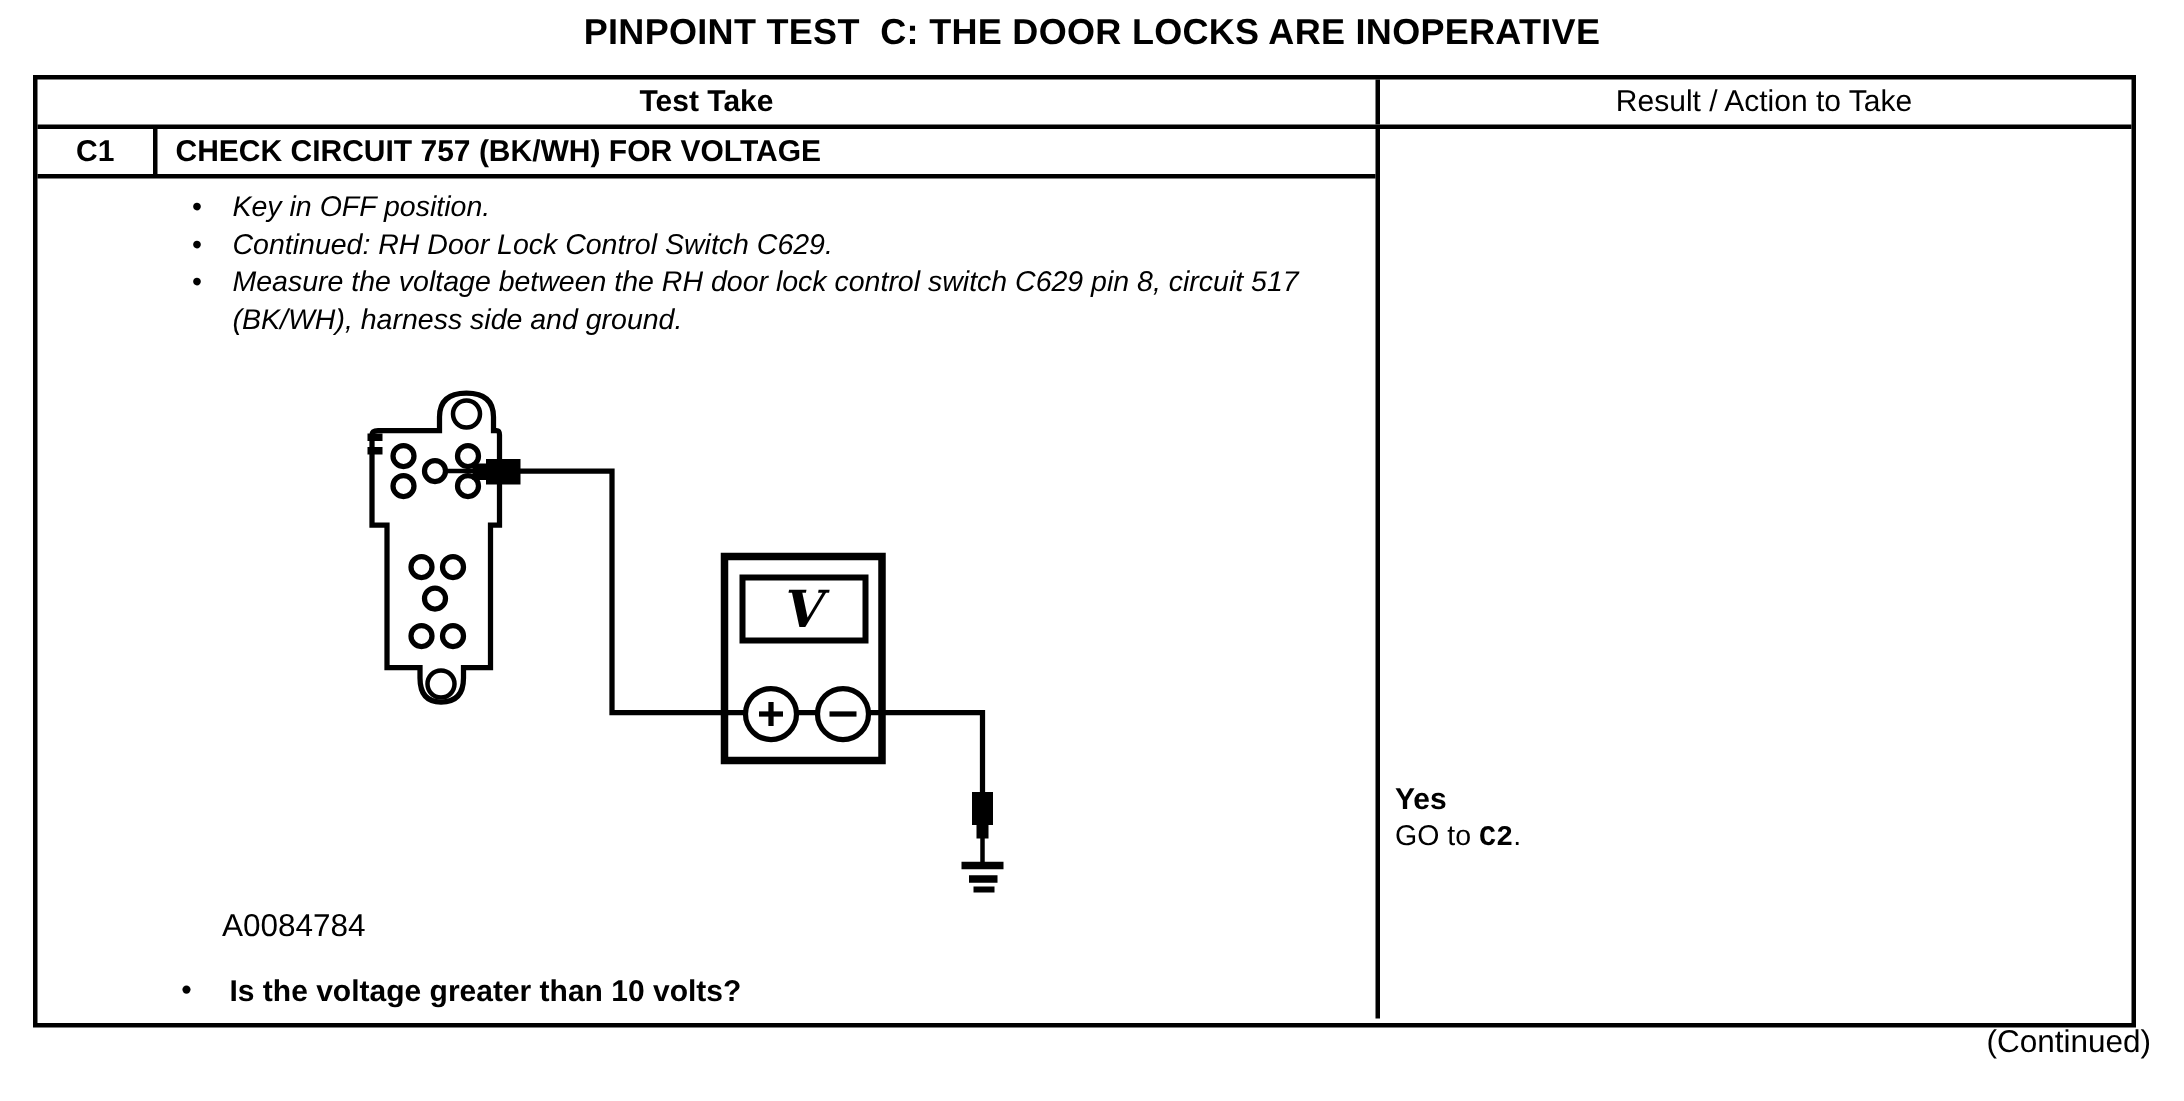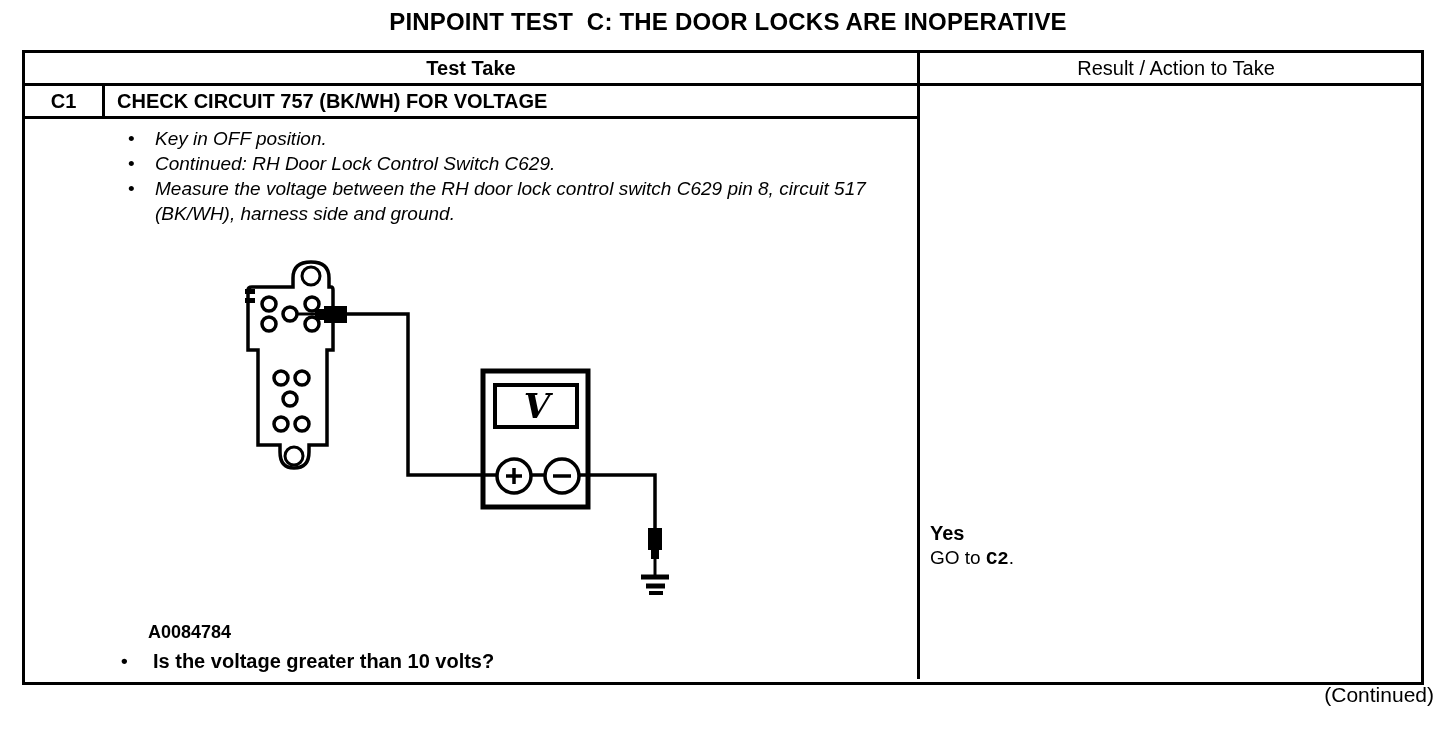--- a/index.html
+++ b/index.html
@@ -85,23 +85,23 @@
   .bullet-row { display: flex; }
   .bullet-dot { width: 27px; flex: none; }
   .bullet-text { flex: 1; font-style: italic; }
   .diagram-svg {
     position: absolute;
     left: 205px; top: 163px;
     width: 470px; height: 390px;
   }
   .figure-id {
     position: absolute;
-    left: 123px; top: 536px;
-    font-size: 18px;
-    font-weight: bold;
+    left: 123px; top: 520px;
+    font-size: 21px;
+    font-weight: normal;
   }
   .question-row {
     position: absolute;
     left: 96px; top: 564px;
     display: flex;
     font-size: 20px;
     font-weight: bold;
   }
   .question-row .bullet-dot { width: 32px; font-size: 19px; }
   .results {

